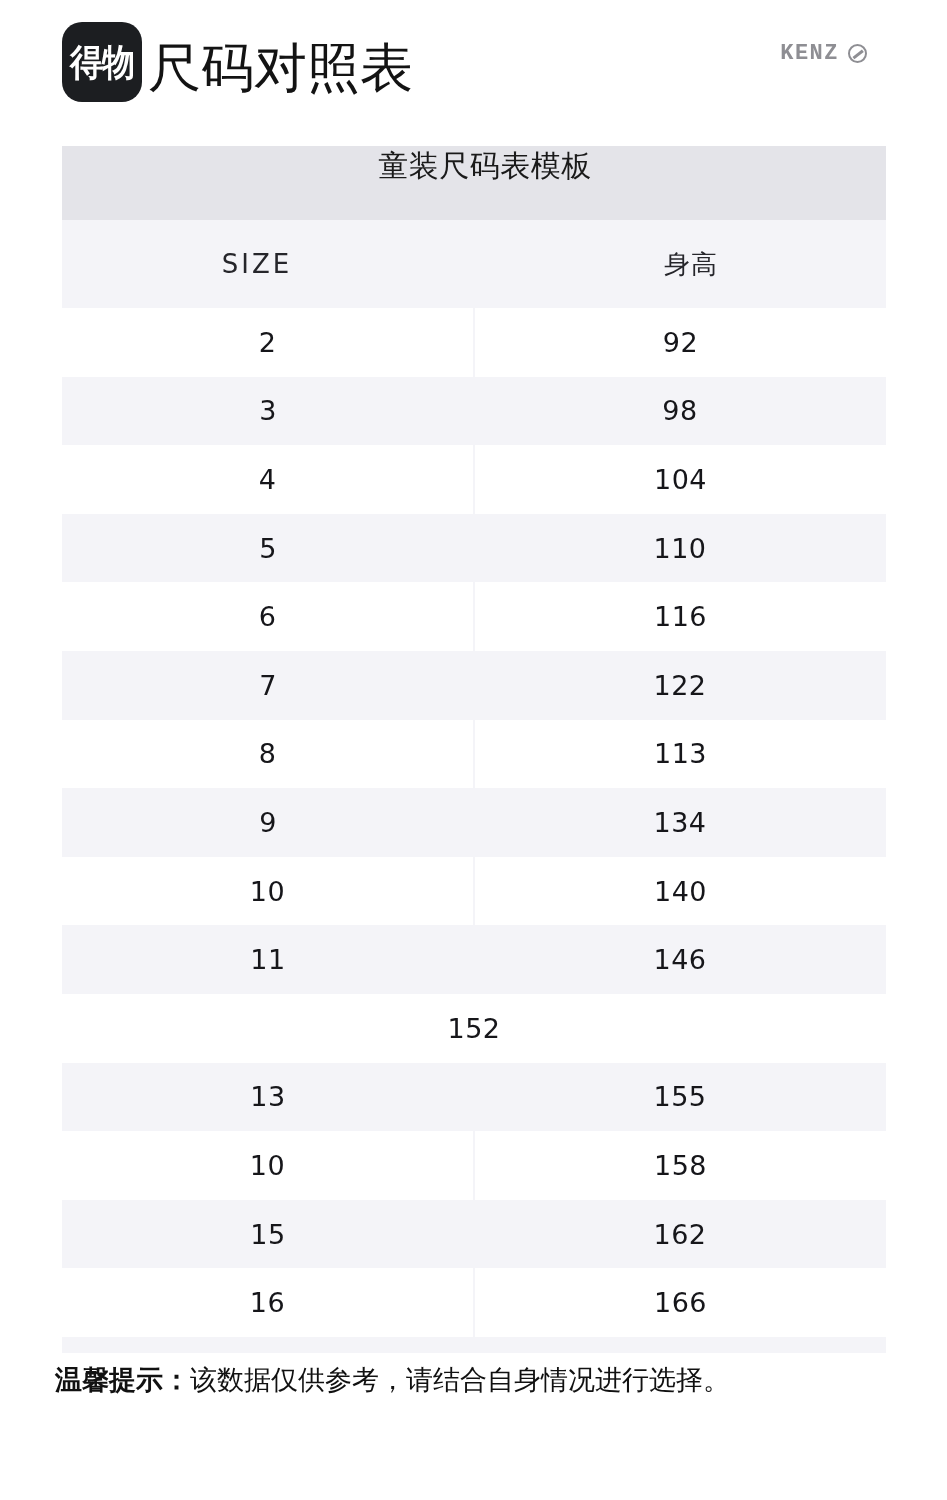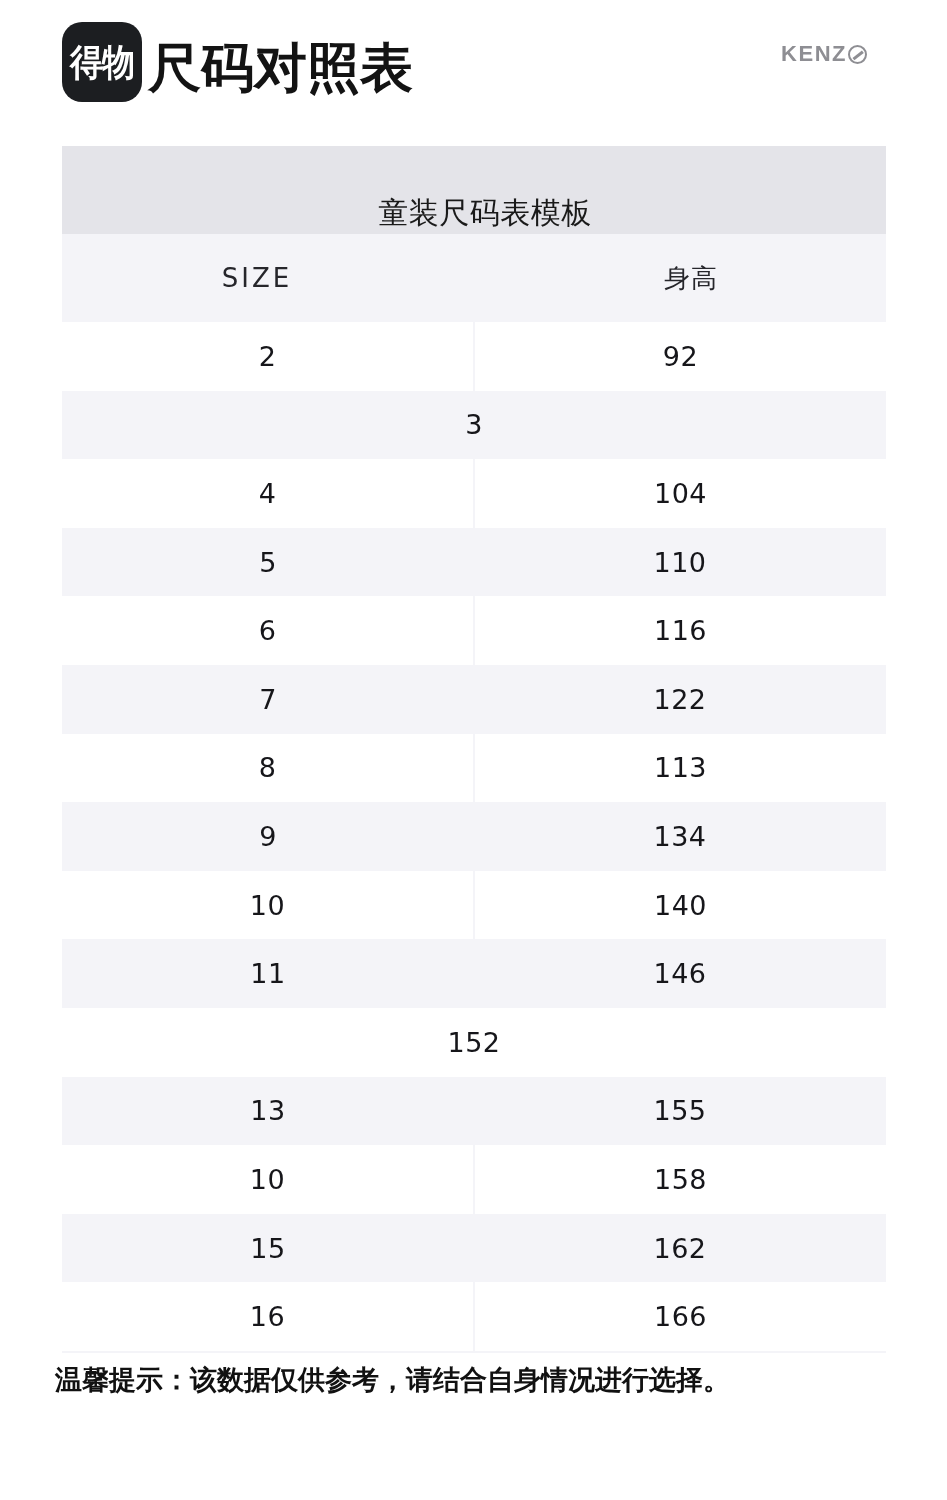--- a/index.html
+++ b/index.html
@@ -58,38 +58,39 @@
     letter-spacing: -1px;
     font-family: "DejaVu Sans", "Liberation Sans", sans-serif;
     transform: scaleY(1.12);
   }
 
   .page-title {
     margin-left: 6px;
     font-size: 53px;
     line-height: 1;
     color: #131313;
-    font-weight: 700;
+    font-weight: 400;
     letter-spacing: 0px;
     font-family: "DejaVu Sans", "Liberation Sans", sans-serif;
     white-space: nowrap;
     transform: translateY(5px);
   }
 
   .brand-logo {
     position: absolute;
     right: 80px;
     top: 41px;
     display: flex;
     align-items: center;
     color: #8e8e93;
     font-size: 22px;
     font-weight: 700;
     letter-spacing: 1.5px;
-    font-family: Liberation Sans, sans-serif;
+    font-family: Liberation Mono, monospace;
+    gap: 8px;
   }
   .brand-logo .kenzo-o {
     position: relative;
     display: inline-block;
     width: 19px;
     height: 19px;
     margin-left: 1px;
     border: 2.5px solid #8e8e93;
     border-radius: 50%;
     vertical-align: -2px;
@@ -110,24 +111,24 @@
     position: absolute;
     left: 62px;
     top: 146px;
     width: 824px;
     height: 1207px;
     overflow: hidden;
     background: #f4f4f8;
   }
 
   .table-caption {
-    height: 88px;
+    height: 74px;
     background: #e4e4e9;
     display: flex;
-    align-items: flex-end;
+    align-items: flex-start;
     justify-content: center;
     padding-left: 22px;
   }
   .table-caption-text {
     font-size: 30px;
     color: #1a1a1a;
     font-weight: 400;
     font-family: "DejaVu Sans", "Liberation Sans", sans-serif;
     letter-spacing: 0.5px;
   }
@@ -188,21 +189,21 @@
     font-size: 27px;
     line-height: 1.3;
     color: #111111;
     font-family: "DejaVu Sans", "Liberation Sans", sans-serif;
     white-space: nowrap;
   }
   .footer-note .label {
     font-weight: 700;
   }
   .footer-note .body {
-    font-weight: 700;
+    font-weight: 400;
   }
 </style>
 </head>
 <body>
 
 <div class="page">
 
   <div class="header">
     <div class="brand-group">
       <div class="app-logo">
@@ -228,20 +229,21 @@
       <div class="col-head">身高</div>
     </div>
 
     <div class="rows" id="rows">
         <div class="row even">
           <div class="cell">2</div>
           <div class="cell">92</div>
         </div>
         <div class="row odd">
           <div class="cell">3</div>
+          <div class="cell">98</div>
         </div>
         <div class="row even">
           <div class="cell">4</div>
           <div class="cell">104</div>
         </div>
         <div class="row odd">
           <div class="cell">5</div>
           <div class="cell">110</div>
         </div>
         <div class="row even">

